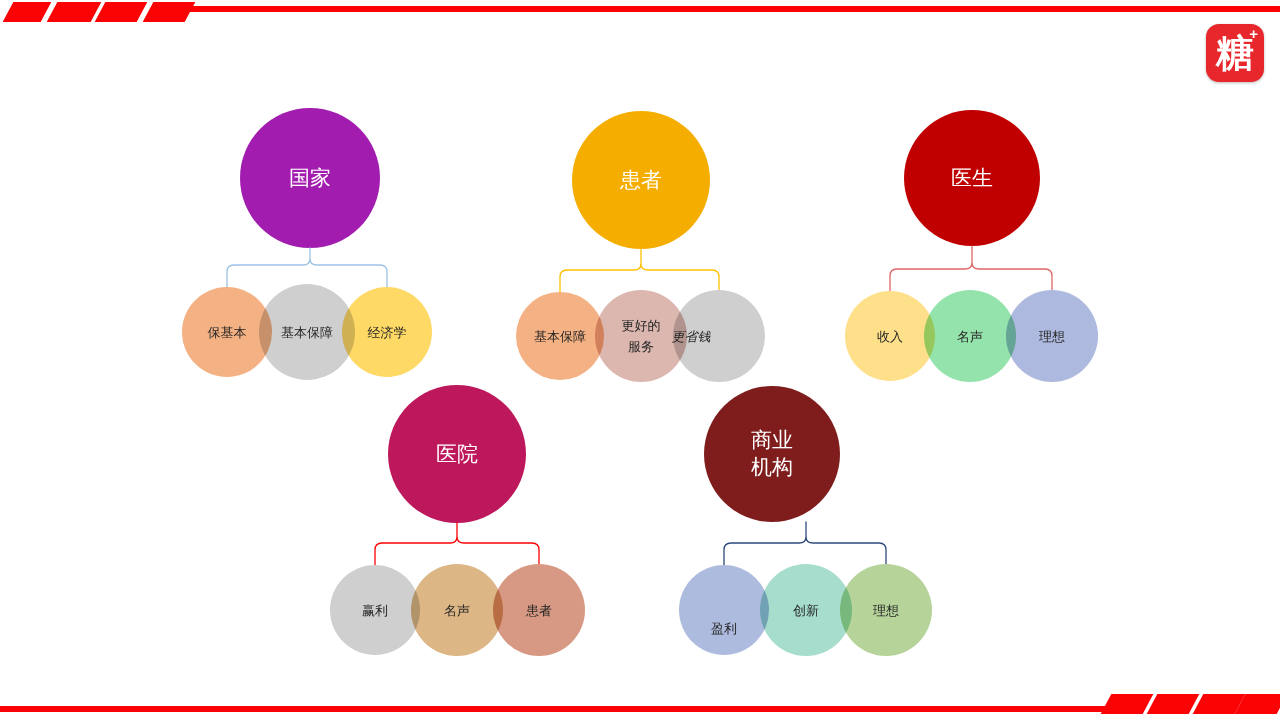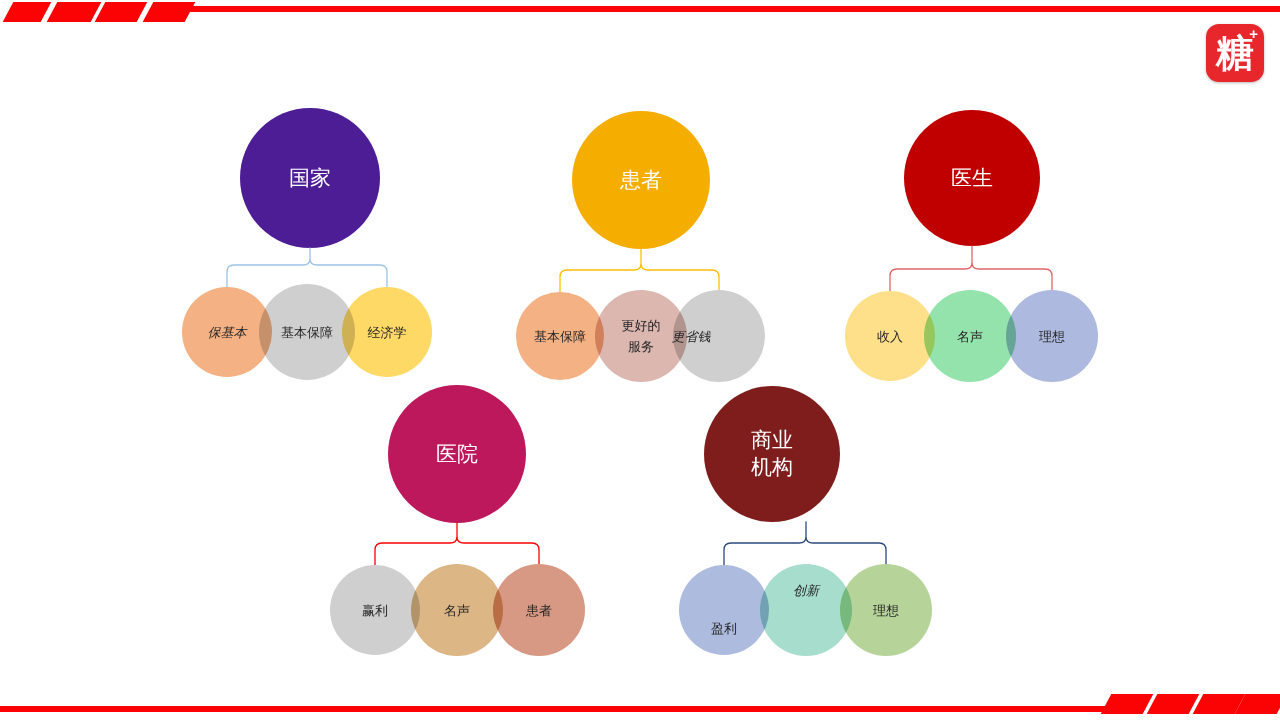--- a/index.html
+++ b/index.html
@@ -160,31 +160,31 @@
     </div>
 
   <div class="logo">
     <span class="logo-char">糖</span>
     <span class="logo-plus">+</span>
   </div>
 
 
   <div id="groups-root">
       <div class="group">
-        <div class="parent-circle" style="left: 240px; top: 108px; width: 140px; height: 140px; background: #4c1d95;"><span>国家</span></div>
+        <div class="parent-circle" style="left: 240px; top: 108px; width: 140px; height: 140px; background: #a21caf;"><span>国家</span></div>
         <svg class="connector" width="200" height="51" style="left: 207px; top: 246px;">
           <path d="M 103 2 L 103 13" fill="none" stroke="#9dc3e6" stroke-width="1.3" stroke-linecap="round"></path>
           <path d="M 20 49 L 20 26 Q 20 19 27 19 L 96 19 Q 103 19 103 13 Q 103 19 110 19 L 173 19 Q 180 19 180 26 L 180 49" fill="none" stroke="#9dc3e6" stroke-width="1.3" stroke-linecap="round"></path>
         </svg>
         <div class="children" style="left: 0px; top: 0px; width: 1280px; height: 720px;">
           <div class="child-circle" style="left: 182px; top: 287px; width: 90px; height: 90px; background: rgb(244, 177, 131);"></div>
           <div class="child-circle" style="left: 259px; top: 284px; width: 96px; height: 96px; background: rgb(207, 207, 207);"></div>
           <div class="child-circle" style="left: 342px; top: 287px; width: 90px; height: 90px; background: rgb(255, 217, 102);"></div>
         </div>
-        <div class="child-label" style="left: 182px; top: 287px; width: 90px; height: 90px; font-style: italic;">保基本</div>
+        <div class="child-label" style="left: 182px; top: 287px; width: 90px; height: 90px;">保基本</div>
         <div class="child-label" style="left: 259px; top: 284px; width: 96px; height: 96px;">基本保障</div>
         <div class="child-label" style="left: 342px; top: 287px; width: 90px; height: 90px;">经济学</div>
       </div>
       <div class="group">
         <div class="parent-circle" style="left: 572px; top: 111px; width: 138px; height: 138px; background: rgb(245, 174, 0);"><span>患者</span></div>
         <svg class="connector" width="199" height="55" style="left: 540px; top: 247px;">
           <path d="M 101 2 L 101 17" fill="none" stroke="#ffc000" stroke-width="1.3" stroke-linecap="round"></path>
           <path d="M 20 53 L 20 30 Q 20 23 27 23 L 94 23 Q 101 23 101 17 Q 101 23 108 23 L 172 23 Q 179 23 179 30 L 179 53" fill="none" stroke="#ffc000" stroke-width="1.3" stroke-linecap="round"></path>
         </svg>
         <div class="children" style="left: 0px; top: 0px; width: 1280px; height: 720px;">
@@ -233,18 +233,18 @@
         <svg class="connector" width="202" height="55" style="left: 704px; top: 520px;">
           <path d="M 102 2 L 102 17" fill="none" stroke="#2e4a7d" stroke-width="1.3" stroke-linecap="round"></path>
           <path d="M 20 53 L 20 30 Q 20 23 27 23 L 95 23 Q 102 23 102 17 Q 102 23 109 23 L 175 23 Q 182 23 182 30 L 182 53" fill="none" stroke="#2e4a7d" stroke-width="1.3" stroke-linecap="round"></path>
         </svg>
         <div class="children" style="left: 0px; top: 0px; width: 1280px; height: 720px;">
           <div class="child-circle" style="left: 679px; top: 565px; width: 90px; height: 90px; background: rgb(173, 187, 223);"></div>
           <div class="child-circle" style="left: 760px; top: 564px; width: 92px; height: 92px; background: rgb(166, 221, 205);"></div>
           <div class="child-circle" style="left: 840px; top: 564px; width: 92px; height: 92px; background: rgb(182, 212, 154);"></div>
         </div>
         <div class="child-label" style="left: 679px; top: 583px; width: 90px; height: 90px;">盈利</div>
-        <div class="child-label" style="left: 760px; top: 544px; width: 92px; height: 92px; font-style: italic;">创新</div>
+        <div class="child-label" style="left: 760px; top: 564px; width: 92px; height: 92px;">创新</div>
         <div class="child-label" style="left: 840px; top: 564px; width: 92px; height: 92px;">理想</div>
       </div>
     </div>
 
 </div>
 
 </body></html>

